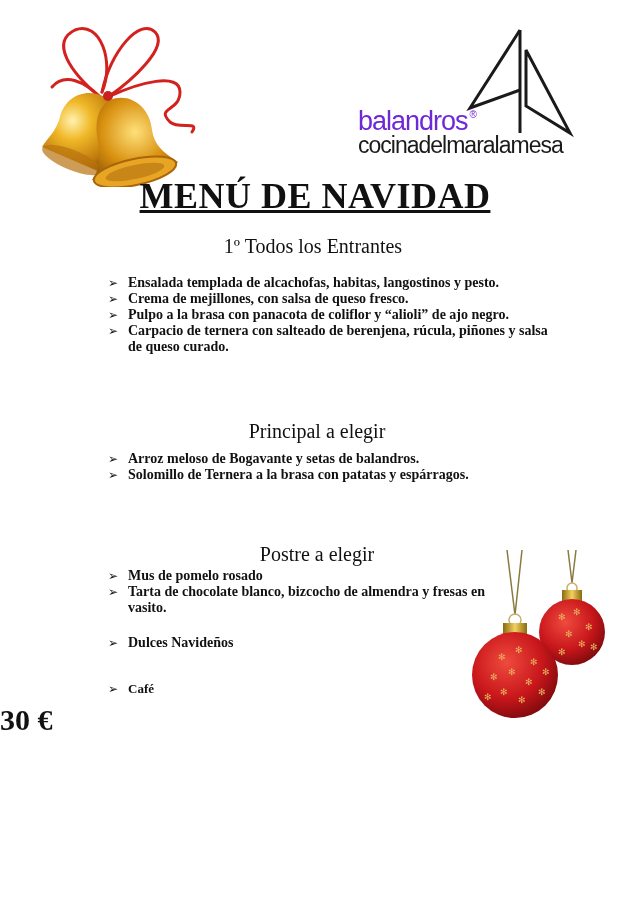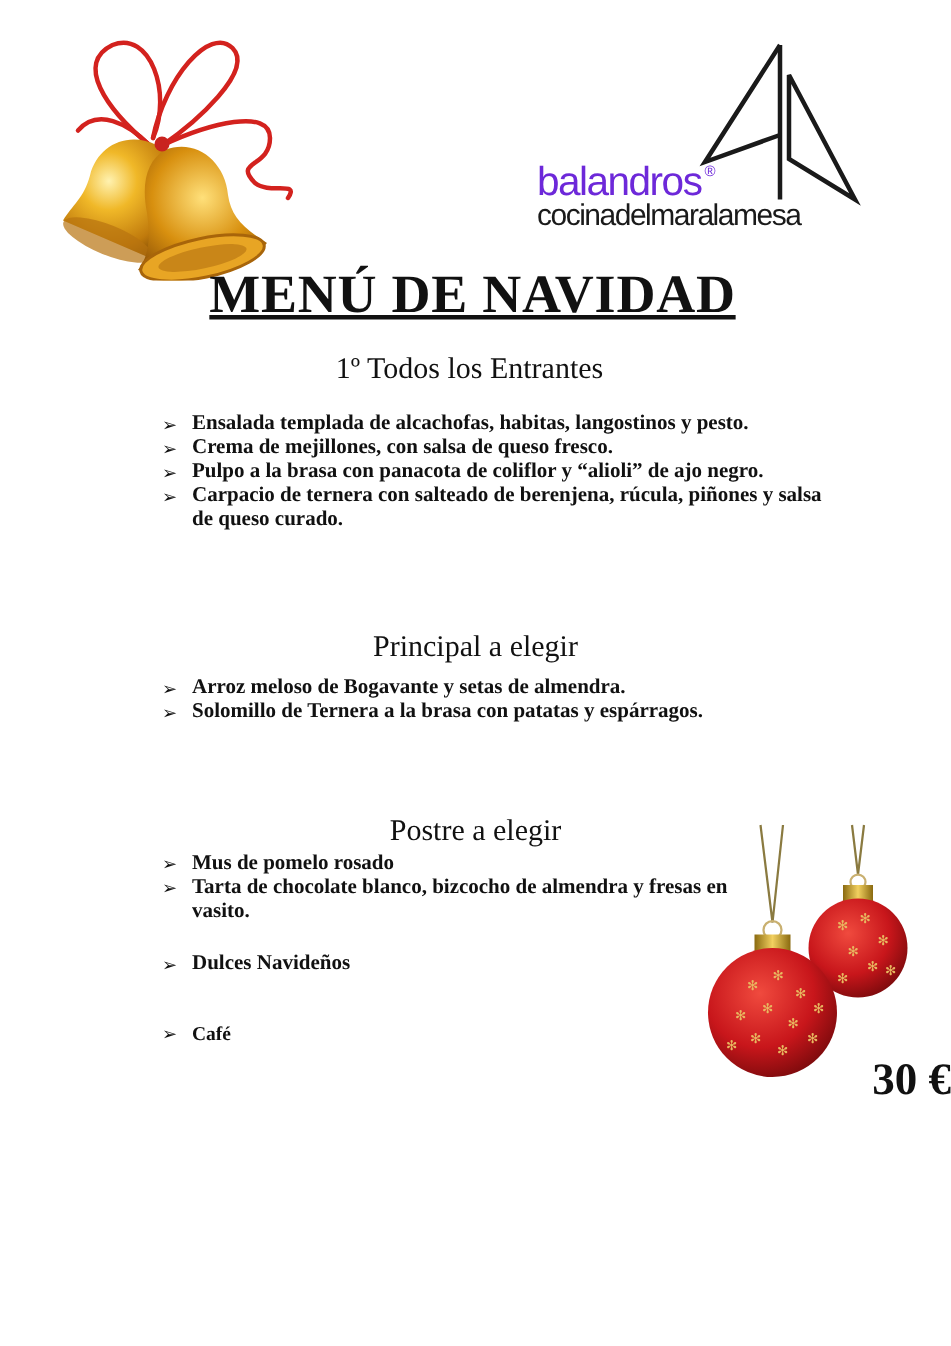--- a/index.html
+++ b/index.html
@@ -2,28 +2,28 @@
 <html><head>
 <meta charset="utf-8">
 <style>
   html, body { margin:0; padding:0; background:#fff; }
   body { width:634px; height:897px; position:relative; overflow:hidden; font-family:"Liberation Serif", "DejaVu Serif", serif; color:#111; }
   .abs { position:absolute; }
   .bells { left:30px; top:12px; width:180px; height:175px; }
   .logo { left:355px; top:28px; width:220px; height:130px; }
   .logo-name { position:absolute; left:3px; top:80px; font-family:"Liberation Sans", "DejaVu Sans", sans-serif; font-size:27px; letter-spacing:-1px; color:#6d28d9; line-height:1; }
   .logo-name sup { font-size:10px; vertical-align:top; position:relative; top:2px; margin-left:2px; }
-  .logo-tag { position:absolute; left:3px; top:106px; font-family:"Liberation Sans", "DejaVu Sans", sans-serif; font-size:20px; letter-spacing:-1px; color:#1a1a1a; line-height:1; }
+  .logo-tag { position:absolute; left:3px; top:106px; font-family:"Liberation Sans", "DejaVu Sans", sans-serif; font-size:23px; letter-spacing:-1px; color:#1a1a1a; line-height:1; }
   .title { left:0; width:634px; top:175px; text-align:center; font-size:36px; font-weight:bold; letter-spacing:0.5px; padding-left:0px; }
   .title span { position:relative; left:-0px;text-decoration:underline; }
   .section-head { left:0; width:634px; text-align:center; font-size:20px; }
   .list { left:108px; width:440px; font-weight:bold; font-size:14px; line-height:16px; margin:0; padding:0; list-style:none; }
   .list li { position:relative; padding-left:20px; }
   .list li .arrow { position:absolute; left:0; top:0; font-weight:normal; font-family:"DejaVu Sans", sans-serif; font-size:12px; }
-  .price { left:0; width:590px; text-align:right; top:703px; font-size:30px; font-weight:bold;padding-left:44px; }
+  .price { left:0; width:590px; text-align:left; top:703px; font-size:30px; font-weight:bold; }
   .ornaments { left:470px; top:545px; width:150px; height:180px; }
 </style>
 </head>
 <body>
 
 <svg class="abs bells" viewBox="0 0 180 175">
   <defs>
     <radialGradient id="gold" cx="40%" cy="35%" r="70%">
       <stop offset="0" stop-color="#fff2b0"></stop>
       <stop offset="0.35" stop-color="#f0b828"></stop>
@@ -70,21 +70,21 @@
 <div class="abs section-head" style="top:235px;left:-4px;">1º Todos los Entrantes</div>
 <ul class="abs list" style="top:275px;">
   <li><span class="arrow">➢</span><span>Ensalada templada de alcachofas, habitas, langostinos y pesto.</span></li>
   <li><span class="arrow">➢</span><span>Crema de mejillones, con salsa de queso fresco.</span></li>
   <li><span class="arrow">➢</span><span>Pulpo a la brasa con panacota de coliflor y “alioli” de ajo negro.</span></li>
   <li><span class="arrow">➢</span><span>Carpacio de ternera con salteado de berenjena, rúcula, piñones y salsa de queso curado.</span></li>
 </ul>
 
 <div class="abs section-head" style="top:420px;">Principal a elegir</div>
 <ul class="abs list" style="top:451px;">
-  <li><span class="arrow">➢</span><span>Arroz meloso de Bogavante y setas de almendra.</span></li>
+  <li><span class="arrow">➢</span><span>Arroz meloso de Bogavante y setas de balandros.</span></li>
   <li><span class="arrow">➢</span><span>Solomillo de Ternera a la brasa con patatas y espárragos.</span></li>
 </ul>
 
 <div class="abs section-head" style="top:543px;">Postre a elegir</div>
 <ul class="abs list" style="top:568px;width:400px;">
   <li><span class="arrow">➢</span><span>Mus de pomelo rosado</span></li>
   <li><span class="arrow">➢</span><span>Tarta de chocolate blanco, bizcocho de almendra y fresas en vasito.</span></li>
   <li style="margin-top:19px;"><span class="arrow">➢</span><span>Dulces Navideños</span></li>
   <li style="margin-top:30px;font-size:13px;"><span class="arrow">➢</span><span>Café</span></li>
 </ul>

